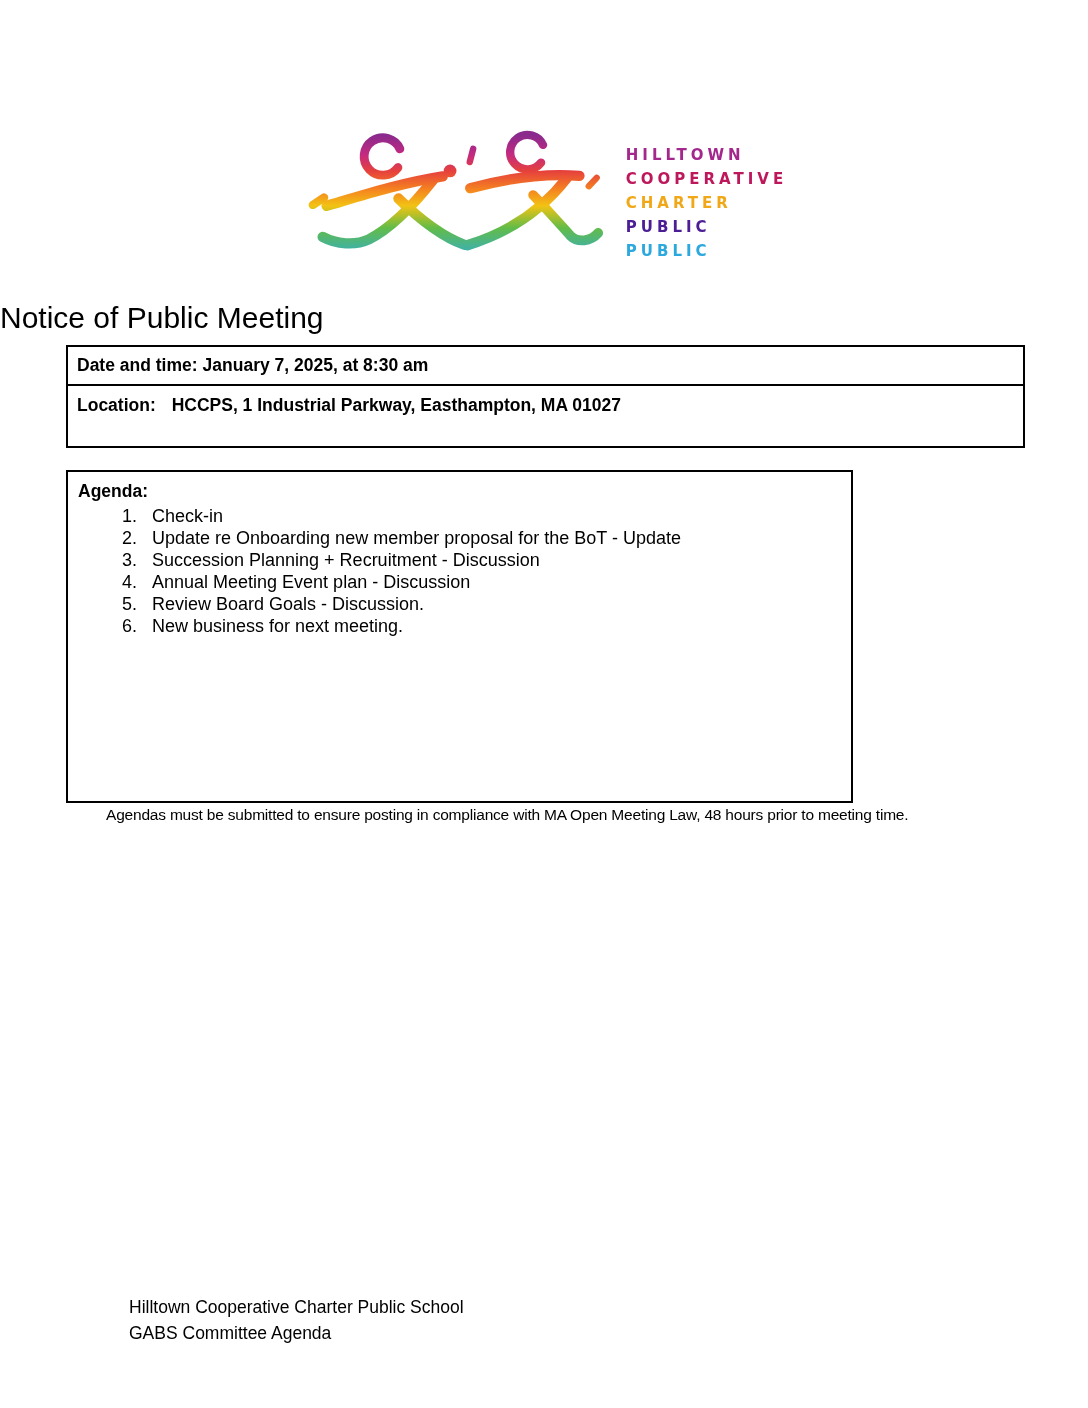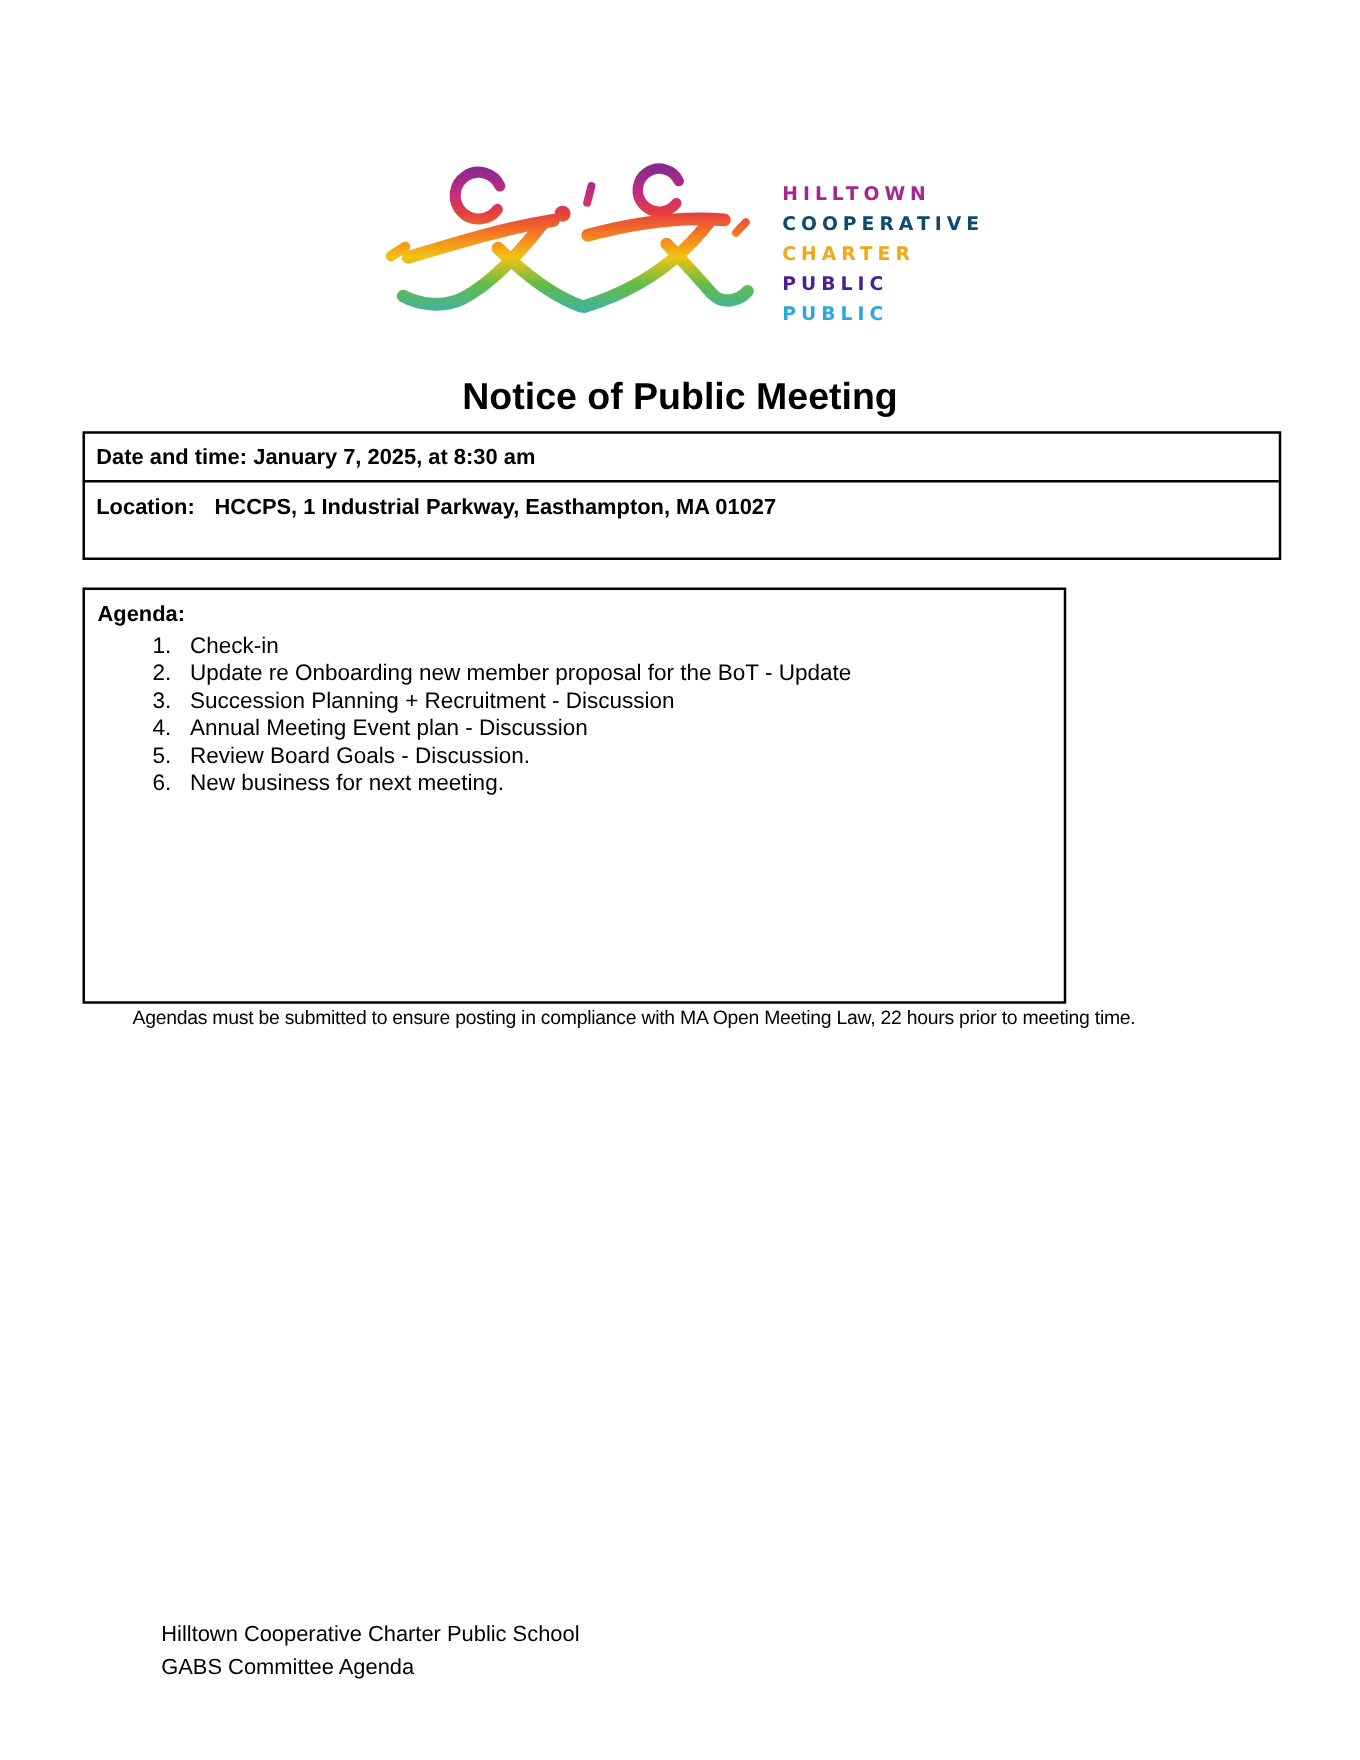--- a/index.html
+++ b/index.html
@@ -21,22 +21,22 @@
   .logo-wordmark { display: flex; flex-direction: column; padding-top: 6px; }
   .logo-line {
     font-family: "DejaVu Sans", sans-serif;
     font-weight: bold; font-size: 15px; line-height: 24px;
     letter-spacing: 4px; white-space: nowrap;
   }
 
   
   .title {
     position: absolute; top: 301px; left: 0; width: 100%;
-    margin: 0; text-align: center;
-    font-size: 30px; font-weight: bold; letter-spacing: 0px;
+    margin: 0; text-align: left;
+    font-size: 30px; font-weight: normal; letter-spacing: 0px;
   }
 
   
   .info-table {
     position: absolute; left: 66px; top: 345px; width: 959px;
     border: 2px solid #000;
   }
   .info-row-top {
     display: grid; grid-template-columns: 437px 1fr;
     border-bottom: 2px solid #000;
@@ -104,21 +104,21 @@
         <path stroke-width="20" d="M 472,136 C 503,168 528,197 547,218 C 563,234 589,230 604,213"></path>
 
         <path stroke-width="17" d="M 24,156 L 47,141"></path>
         <path stroke-width="13" d="M 350,42 L 343,69"></path>
         <path stroke-width="13" d="M 585,118 L 601,101"></path>
       </g>
       <circle cx="303" cy="87" r="13" fill="url(#rg)"></circle>
     </svg>
     <div class="logo-wordmark">
       <span class="logo-line" style="color: rgb(163, 39, 140);">HILLTOWN</span>
-      <span class="logo-line" style="color: #0c4a6e;">COOPERATIVE</span>
+      <span class="logo-line" style="color: #be185d;">COOPERATIVE</span>
       <span class="logo-line" style="color: rgb(240, 168, 24);">CHARTER</span>
       <span class="logo-line" style="color: #4c1d95;">PUBLIC</span>
       <span class="logo-line" style="color: rgb(43, 168, 221);">PUBLIC</span>
     </div>
   </header>
 
   <h1 class="title">Notice of Public Meeting</h1>
 
   <section class="info-table">
     <div class="info-row-top">
@@ -138,20 +138,20 @@
     <ol class="agenda-list">
       <li>Check-in</li>
       <li>Update re Onboarding new member proposal for the BoT - Update</li>
       <li>Succession Planning + Recruitment - Discussion</li>
       <li>Annual Meeting Event plan - Discussion</li>
       <li>Review Board Goals - Discussion.</li>
       <li>New business for next meeting.</li>
     </ol>
   </section>
 
-  <p class="note">Agendas must be submitted to ensure posting in compliance with MA Open Meeting Law, 22 hours prior to meeting time.</p>
+  <p class="note">Agendas must be submitted to ensure posting in compliance with MA Open Meeting Law, 48 hours prior to meeting time.</p>
 
   <footer class="doc-footer">
     <div>Hilltown Cooperative Charter Public School</div>
     <div>GABS Committee Agenda</div>
   </footer>
 
 </div>
 
 </body></html>

